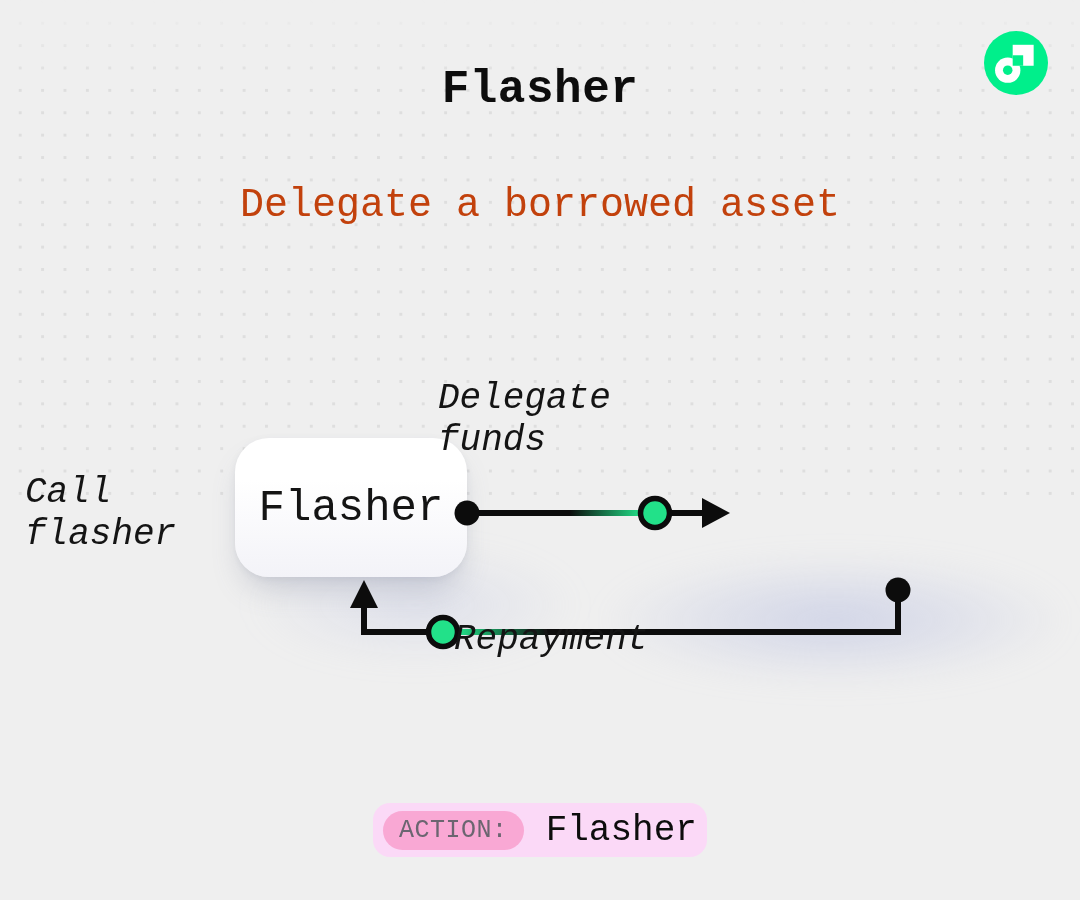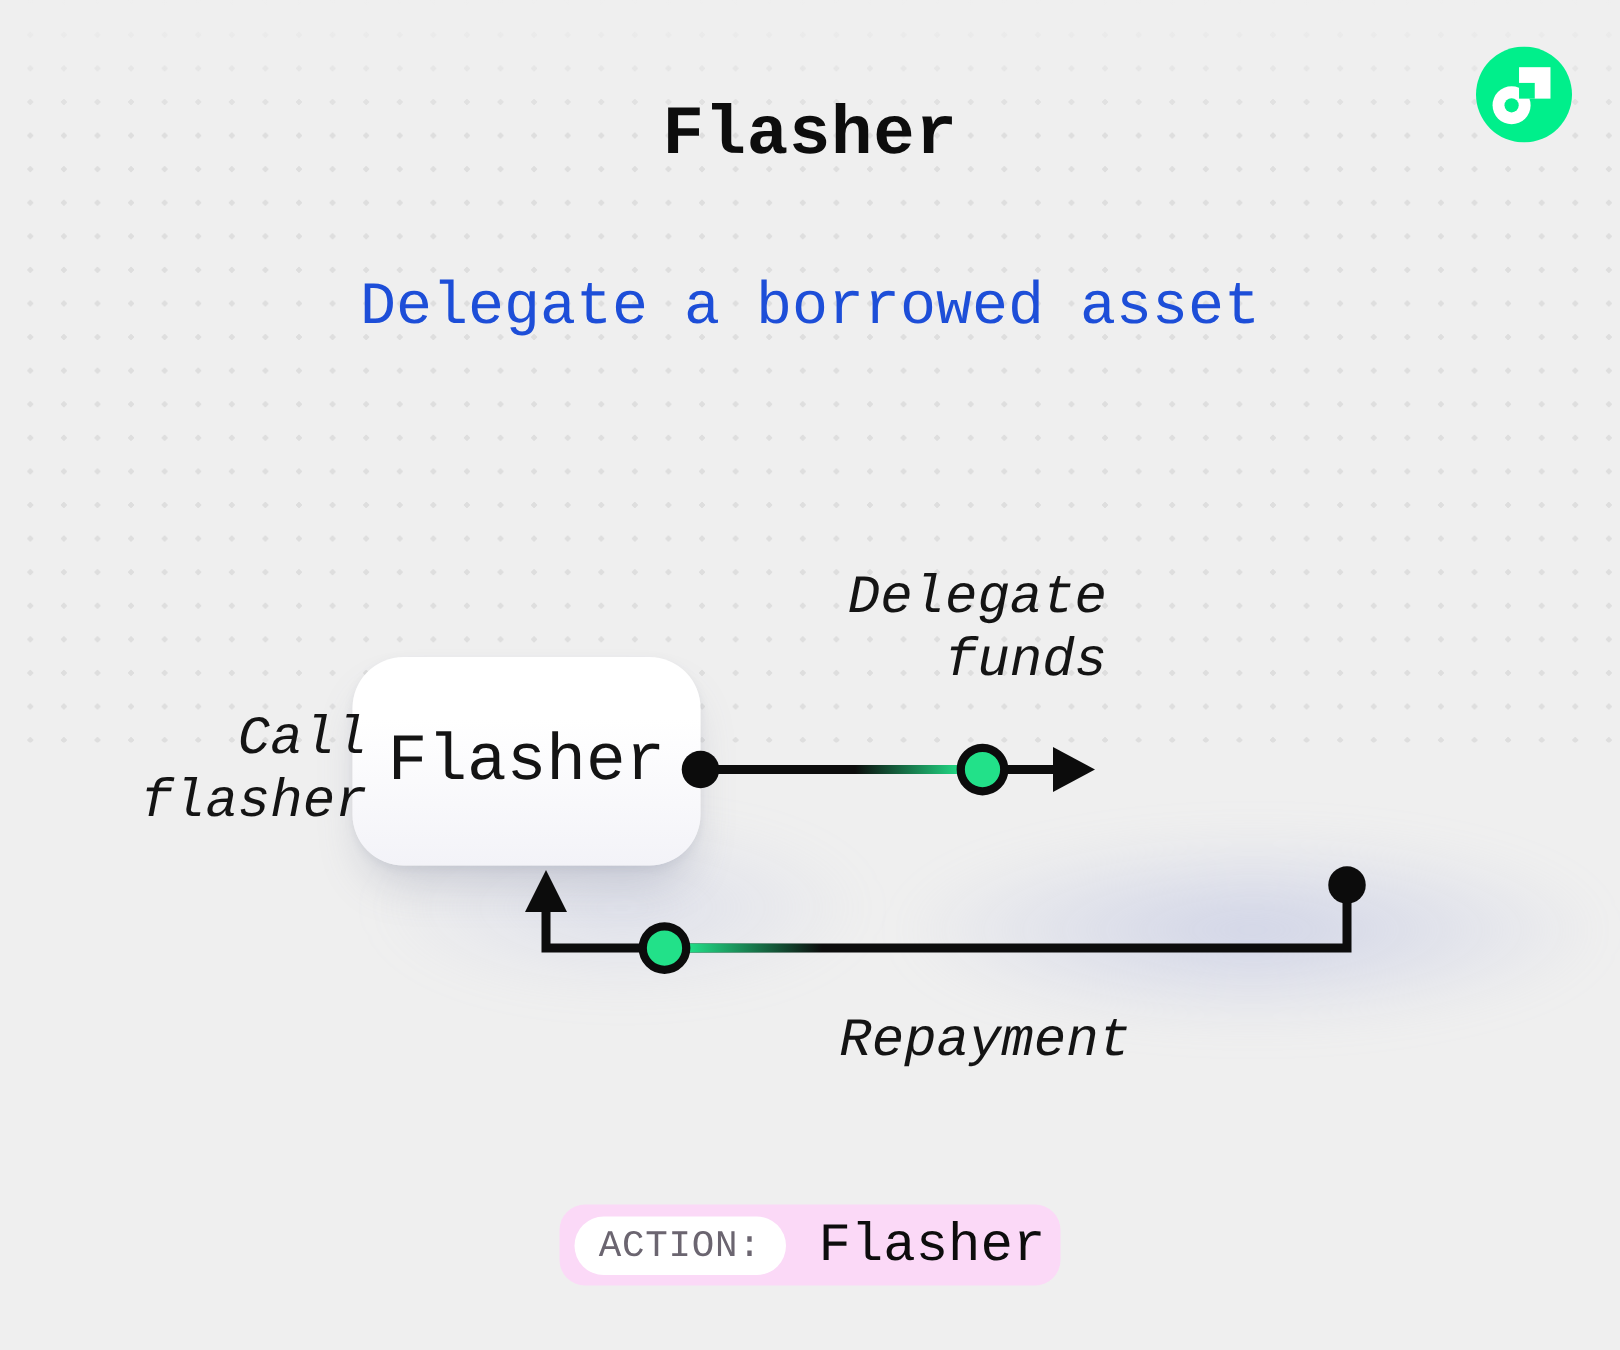--- a/index.html
+++ b/index.html
@@ -41,21 +41,21 @@
   }
 
   
   .title {
     position:absolute; left:0; top:64px; width:1080px;
     text-align:center; font-size:46px; font-weight:700; color:#0d0d0d;
     letter-spacing:0.5px; z-index:4;
   }
   .subtitle {
     position:absolute; left:0; top:182px; width:1080px;
-    text-align:center; font-size:40px; font-weight:400; color:#1d4ed8;
+    text-align:center; font-size:40px; font-weight:400; color:#c2410c;
     line-height:48px; z-index:4;
   }
   .logo {
     position:absolute; left:984px; top:31px; width:64px; height:64px; z-index:4;
   }
 
   
   .node {
     position:absolute; z-index:2;
     background:linear-gradient(180deg, #ffffff 30%, #f3f3f8 100%);
@@ -66,34 +66,34 @@
   }
   .node-flasher  { left:235px; top:438px; width:232px; height:139px; font-size:44px; }
   .node-receiver { left:723px; top:440px; width:320px; height:148px; font-size:44px; line-height:54px; }
 
   
   .wires { position:absolute; left:0; top:0; width:1080px; height:900px; z-index:3; }
 
   
   .edge-label {
     position:absolute; z-index:4; font-style:italic; font-size:36px;
-    color:#141414; text-align:right; line-height:42px;
+    color:#141414; text-align:left; line-height:42px;
   }
   .lbl-delegate { left:438px; top:378px; width:300px; }
   .lbl-call     { left:25px;  top:472px; width:220px; }
-  .lbl-repay    { left:454px; top:673px; width:300px; }
+  .lbl-repay    { left:454px; top:619px; width:300px; }
 
   
   .badge {
     position:absolute; left:373px; top:803px; width:334px; height:54px;
     background:#fbd9f7; border-radius:17px; z-index:4;
     display:flex; align-items:center; justify-content:center; gap:22px;
   }
   .badge-tag {
-    background:#ffffff; color:#6b6570;
+    background:#f9a8d4; color:#6b6570;
     font-size:25px; letter-spacing:0.5px;
     padding:5px 16px; border-radius:999px;
   }
   .badge-value { font-size:36px; color:#0d0d0d; }
 </style>
 </head>
 <body>
 
 <div class="canvas">
 

